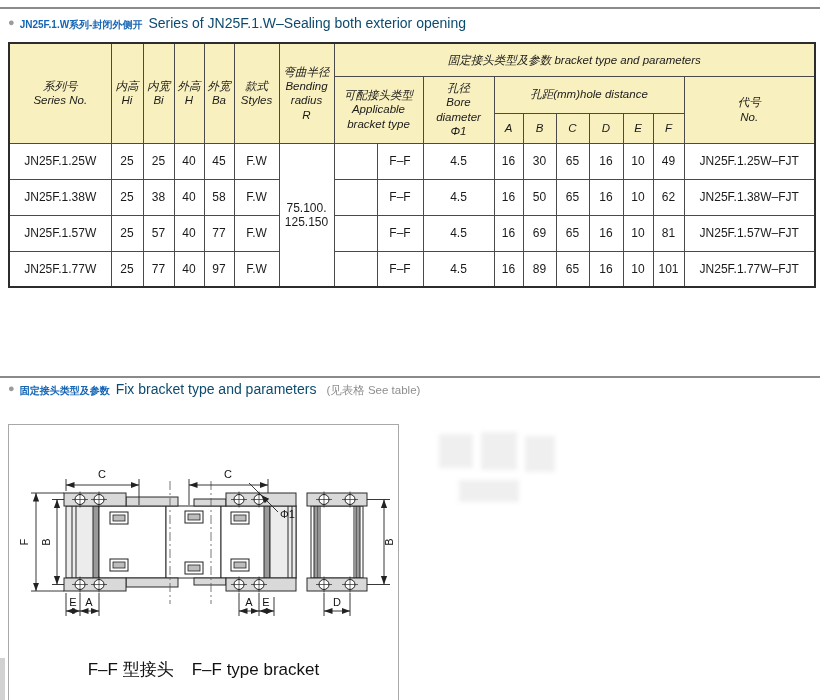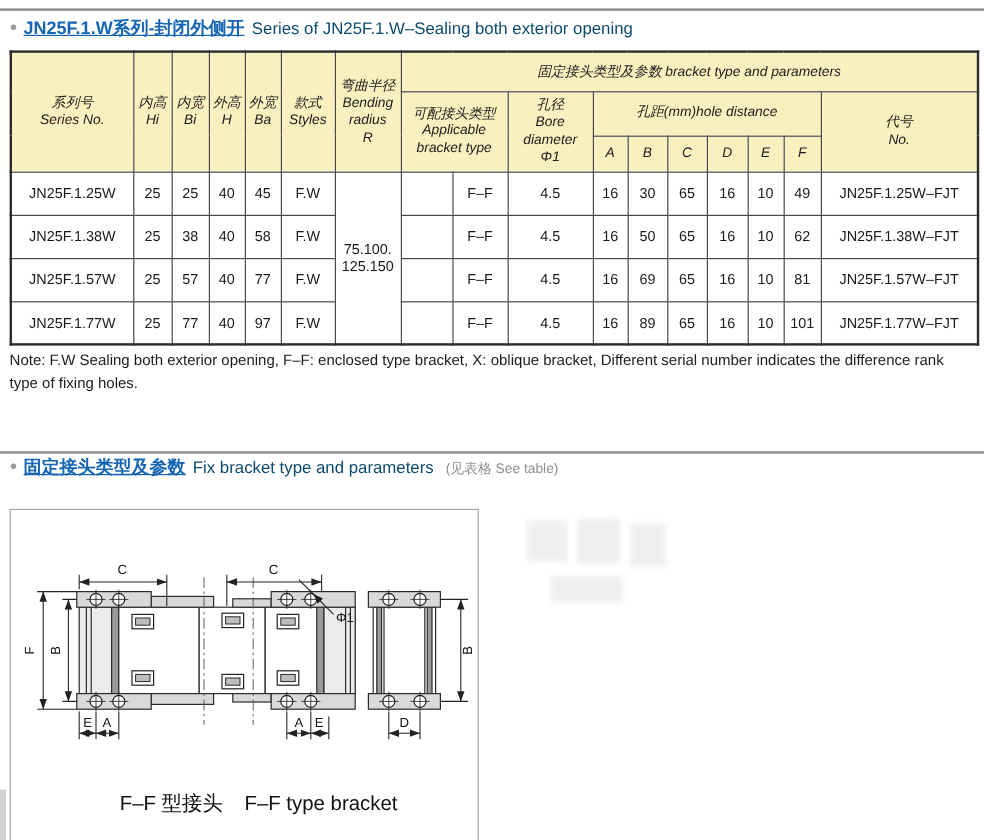--- a/index.html
+++ b/index.html
@@ -9,21 +9,21 @@
     background:#fff; font-family:"Liberation Sans", sans-serif; color:#1a1a1a;
   }
   .rule { position:absolute; left:0; width:820px; height:2px; background:#8a8a8a; }
   #rule-top { top:7px; }
   #rule-mid { top:376px; }
 
   .sec-head { position:absolute; left:8px; white-space:nowrap; }
   #sec1 { top:14px; }
   #sec2 { top:380px; }
   .bullet { color:#9b9b9b; font-size:11px; vertical-align:2px; margin-right:5px; }
-  .zh-title { color:#1565b4; font-weight:bold; font-size:15px;text-decoration:underline; }
+  .zh-title { color:#1565b4; font-weight:bold; font-size:10px; }
   .en-title { color:#0c4a6e; font-size:14px; margin-left:6px; }
   .see-note { color:#8e8e8e; font-size:11.5px; margin-left:10px; }
 
   
   #spec-table {
     position:absolute; left:8px; top:42px; width:806px;
     border-collapse:collapse; table-layout:fixed;
     font-size:12px; color:#1a1a1a;
   }
   #spec-table th, #spec-table td {
@@ -41,21 +41,21 @@
 
   
   #notes { position:absolute; left:8px; top:291px; width:802px; font-size:12.5px; line-height:18.5px; color:#1c1c1c; }
 
   
   #diagram-box {
     position:absolute; left:8px; top:424px; width:391px; height:280px;
     border:1px solid #a8a8a8; background:#fff;
   }
   #diagram-caption {
-    position:absolute; left:12px; top:233px; width:100%;
+    position:absolute; left:0; top:233px; width:100%;
     text-align:center; font-size:17px; color:#111; white-space:nowrap;
   }
   #diagram-caption .gap { display:inline-block; width:18px; }
   svg text { font-family:"Liberation Sans", sans-serif; font-size:11px; fill:#111; }
   #watermark { position:absolute; left:435px; top:432px; width:130px; height:92px; filter:blur(2px); opacity:.55; }
   #watermark div { position:absolute; background:#e3e3e3; }
   #edge-artifact { position:absolute; left:0; top:658px; width:5px; height:42px; background:#d2d2d2; }
 </style>
 </head>
 <body>
@@ -200,21 +200,20 @@
         <td>65</td>
         <td>16</td>
         <td>10</td>
         <td>101</td>
         <td>JN25F.1.77W–FJT</td>
       </tr>
     </tbody>
   </table>
 
   <div id="notes">
-    <div>Note: F.W Sealing both exterior opening, F–F: enclosed type bracket, X: oblique bracket, Different serial number indicates the difference rank type of fixing holes.</div>
   </div>
 
   <div class="rule" id="rule-mid"></div>
 
   <div class="sec-head" id="sec2">
     <span class="bullet">●</span><span class="zh-title">固定接头类型及参数</span><span class="en-title">Fix bracket type and parameters</span><span class="see-note">(见表格 See table)</span>
   </div>
 
   <div id="watermark">
     <div style="left:4px;top:2px;width:34px;height:34px"></div>

